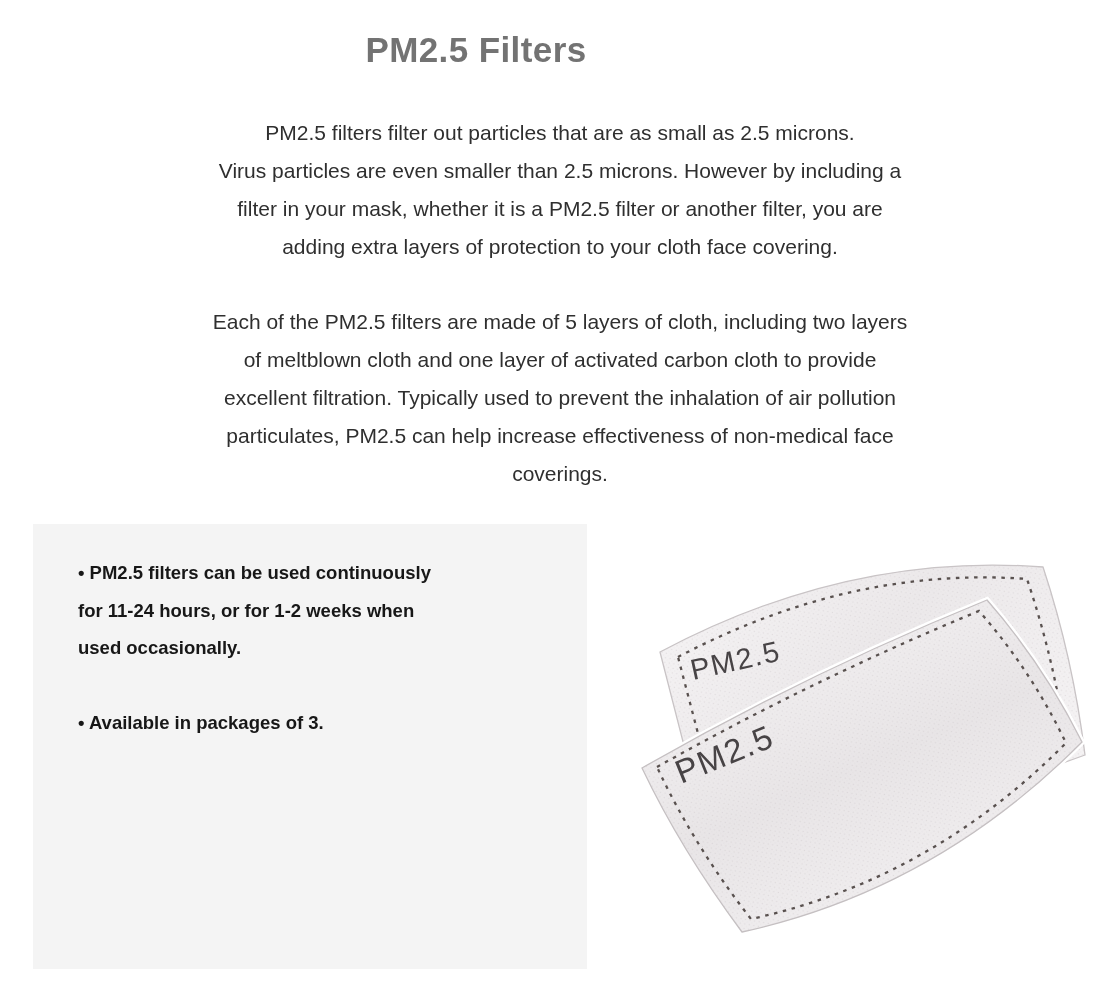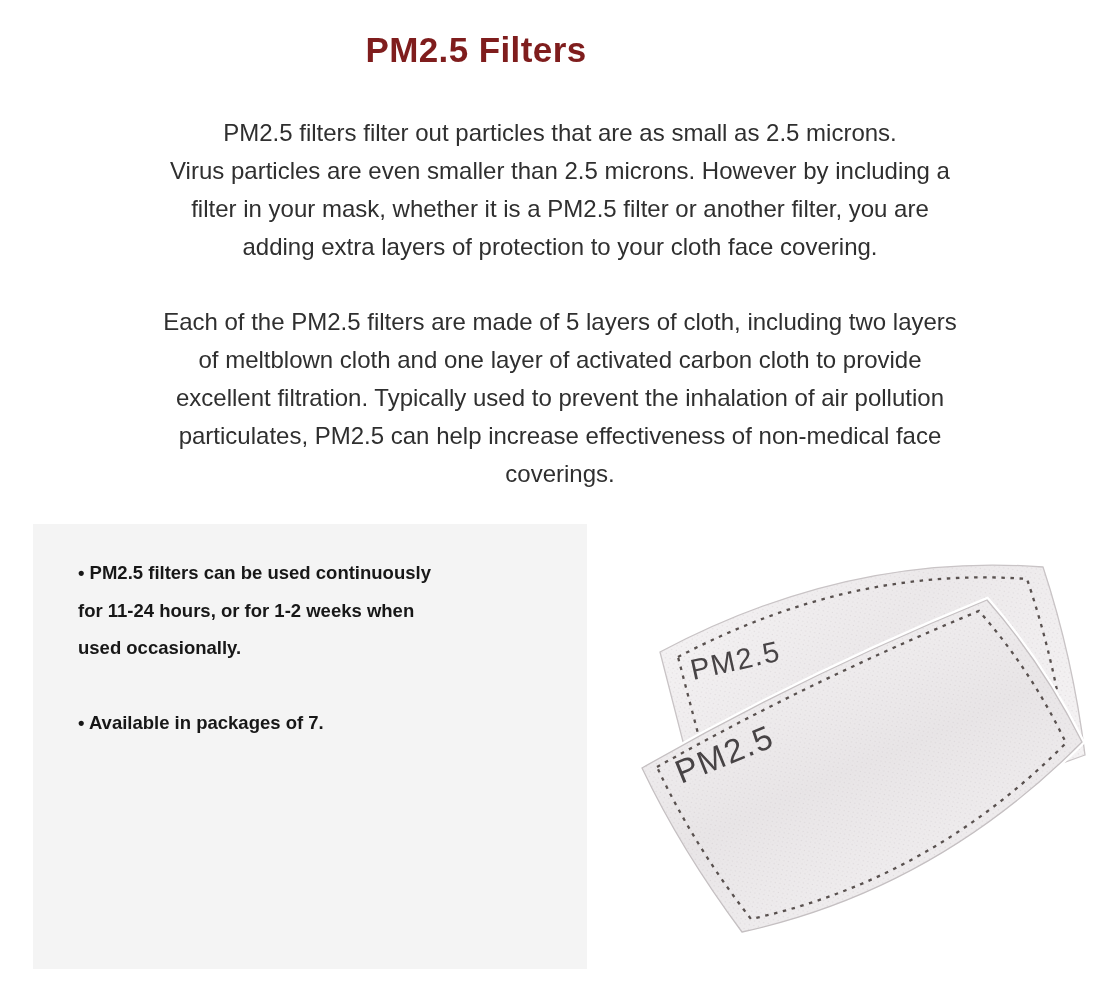--- a/index.html
+++ b/index.html
@@ -19,29 +19,29 @@
     position: absolute;
     top: 30px;
     left: 0;
     width: 952px;
     margin: 0;
     text-align: center;
     font-size: 35px;
     line-height: 40px;
     font-weight: 800;
     letter-spacing: 0.4px;
-    color: #7f1d1d;
+    color: #737373;
   }
   .para {
     position: absolute;
     left: 0;
     width: 1120px;
     margin: 0;
     text-align: center;
-    font-size: 24px;
+    font-size: 21px;
     line-height: 38px;
     font-weight: 400;
     color: #2f2f2f;
     white-space: pre-line;
   }
   #intro-paragraph   { top: 114px; }
   #details-paragraph { top: 303px; }
   .highlights-box {
     position: absolute;
     left: 33px;
@@ -88,21 +88,21 @@
   <p class="para" id="details-paragraph">Each of the PM2.5 filters are made of 5 layers of cloth, including two layers
 of meltblown cloth and one layer of activated carbon cloth to provide
 excellent filtration. Typically used to prevent the inhalation of air pollution
 particulates, PM2.5 can help increase effectiveness of non-medical face
 coverings.</p>
 
   <div class="highlights-box">
     <p class="bullet">• PM2.5 filters can be used continuously
 for 11-24 hours, or for 1-2 weeks when
 used occasionally.</p>
-    <p class="bullet">• Available in packages of 7.</p>
+    <p class="bullet">• Available in packages of 3.</p>
   </div>
 
   <svg class="product-image" width="480" height="410" viewBox="0 0 480 410" xmlns="http://www.w3.org/2000/svg">
     <defs>
       <pattern id="fabric" width="4.6" height="4.6" patternUnits="userSpaceOnUse" patternTransform="rotate(10)">
         <rect width="4.6" height="4.6" fill="#f7f5f6"></rect>
         <circle cx="1.3" cy="1.3" r="0.7" fill="#e4e0e2"></circle>
         <circle cx="3.5" cy="3.6" r="0.55" fill="#edeaec"></circle>
       </pattern>
       <linearGradient id="mottleBack" x1="0" y1="0" x2="1" y2="0.6">

